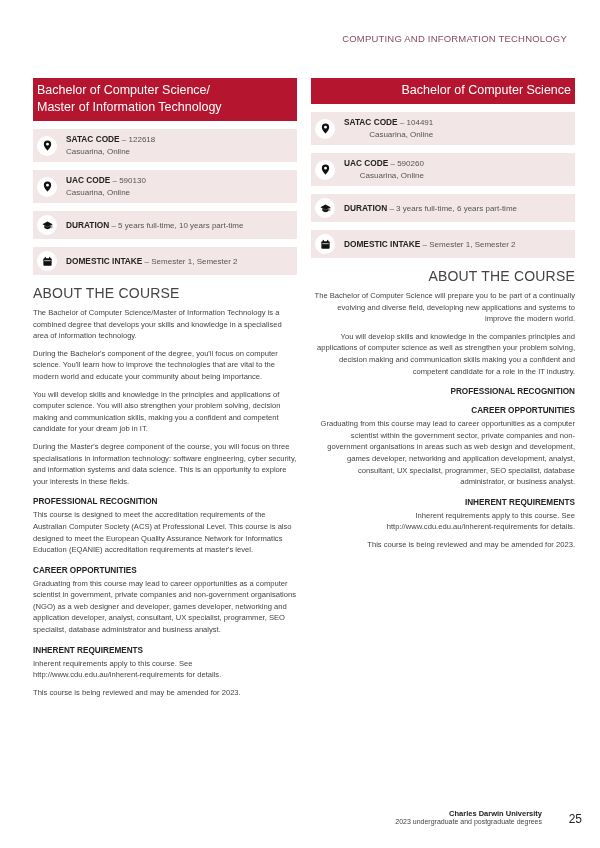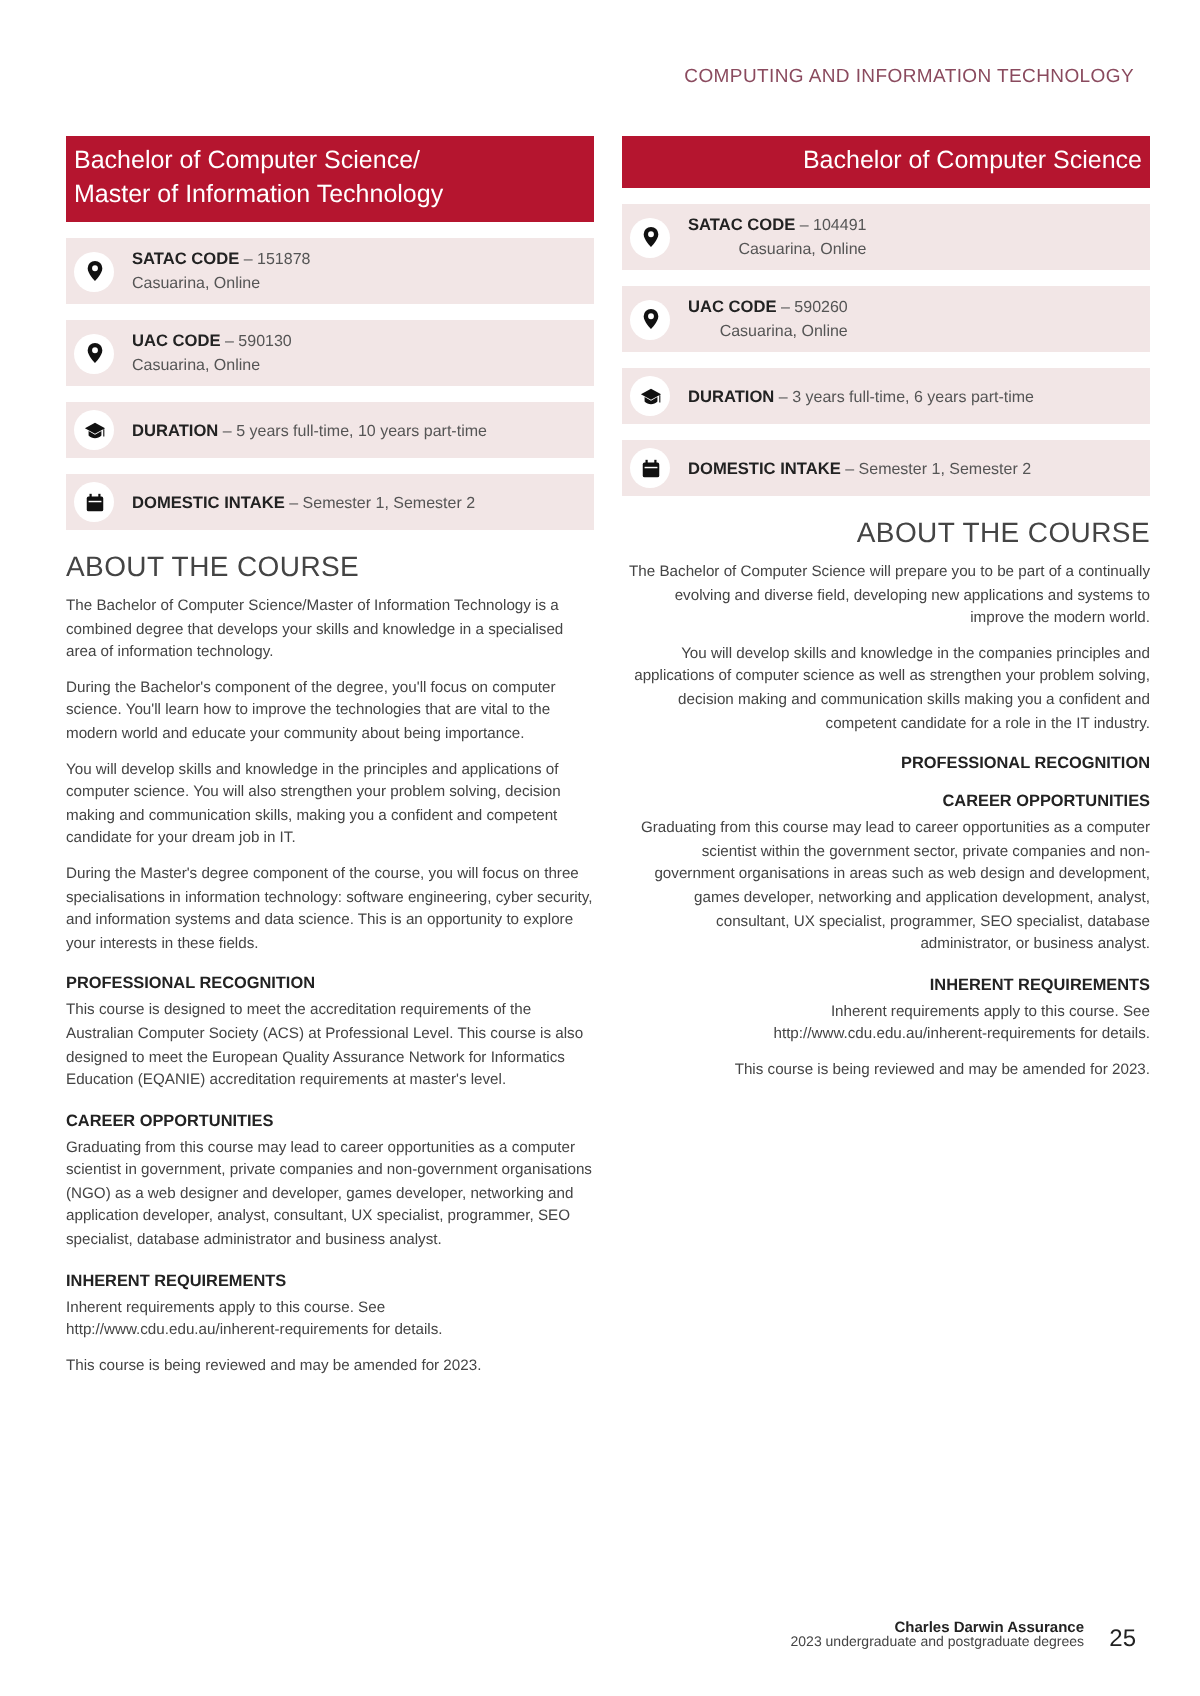--- a/index.html
+++ b/index.html
@@ -4,21 +4,21 @@
 <style>
   html, body { margin:0; padding:0; }
   body {
     width:600px; height:848px; background:#ffffff; position:relative; overflow:hidden;
     font-family:"Liberation Sans", sans-serif; color:#3a3a3a;
   }
   .section-header {
     position:absolute; top:33px; right:33px;
     font-size:9.5px; letter-spacing:0.2px; color:#8a4a5e;
   }
-  .col { position:absolute; top:68px; width:264px; }
+  .col { position:absolute; top:78px; width:264px; }
   .col.left { left:33px; }
   .col.right { left:311px;text-align:right; }
   .title-bar {
     background:#b5152f; color:#fff; font-size:12.5px; line-height:17px;
     padding:4px 4px 5px 4px;
   }
   .info-row {
     background:#f2e6e6; margin-top:8px; display:flex; align-items:center;
     padding:4px 4px; min-height:20px;
   }
@@ -29,39 +29,39 @@
   .icon-circle svg { width:11px; height:11px; }
   .info-text { font-size:8px; line-height:12px; color:#555; }
   .info-text b { color:#222; font-weight:bold; font-size:8.3px; }
   .about-h { font-size:14px; color:#444; margin-top:10px; letter-spacing:0.2px; }
   p { font-size:7.6px; line-height:11.6px; margin:6px 0 0 0; color:#444; }
   h4 { font-size:8.2px; font-weight:bold; margin:10px 0 0 0; color:#222; }
   h4 + p { margin-top:3px; }
   .footer { position:absolute; top:809px; right:58px; text-align:right; }
   .footer .uni { font-size:7.5px; font-weight:bold; color:#222; }
   .footer .sub { font-size:7px; color:#444; }
-  .page-num { position:absolute; top:812px; right:32px; font-size:12px; color:#222; }
+  .page-num { position:absolute; top:812px; right:18px; font-size:12px; color:#222; }
 </style>
 </head>
 <body>
 
 <div class="section-header">COMPUTING AND INFORMATION TECHNOLOGY</div>
 
 <div class="col left">
   <div class="title-bar">
     <div>Bachelor of Computer Science/</div>
     <div>Master of Information Technology</div>
   </div>
   <div class="info-row">
     <span class="icon-circle">
         <svg viewBox="0 0 12 12">
           <path d="M6 0.5a4 4 0 0 0-4 4c0 3 4 7 4 7s4-4 4-7a4 4 0 0 0-4-4zm0 5.6a1.6 1.6 0 1 1 0-3.2 1.6 1.6 0 0 1 0 3.2z" fill="#111"></path>
         </svg>
       </span>
-    <div class="info-text"><b>SATAC CODE</b> – <span>151878</span><br><span>Casuarina, Online</span></div>
+    <div class="info-text"><b>SATAC CODE</b> – <span>122618</span><br><span>Casuarina, Online</span></div>
   </div>
   <div class="info-row">
     <span class="icon-circle">
         <svg viewBox="0 0 12 12">
           <path d="M6 0.5a4 4 0 0 0-4 4c0 3 4 7 4 7s4-4 4-7a4 4 0 0 0-4-4zm0 5.6a1.6 1.6 0 1 1 0-3.2 1.6 1.6 0 0 1 0 3.2z" fill="#111"></path>
         </svg>
       </span>
     <div class="info-text"><b>UAC CODE</b> – <span>590130</span><br><span>Casuarina, Online</span></div>
   </div>
   <div class="info-row">
@@ -145,16 +145,16 @@
 
   <h4>PROFESSIONAL RECOGNITION</h4>
   <h4>CAREER OPPORTUNITIES</h4>
   <p>Graduating from this course may lead to career opportunities as a computer scientist within the government sector, private companies and non-government organisations in areas such as web design and development, games developer, networking and application development, analyst, consultant, UX specialist, programmer, SEO specialist, database administrator, or business analyst.</p>
   <h4>INHERENT REQUIREMENTS</h4>
   <p>Inherent requirements apply to this course. See http://www.cdu.edu.au/inherent-requirements for details.</p>
   <p>This course is being reviewed and may be amended for 2023.</p>
 </div>
 
 <div class="footer">
-  <div class="uni">Charles Darwin Assurance</div>
+  <div class="uni">Charles Darwin University</div>
   <div class="sub">2023 undergraduate and postgraduate degrees</div>
 </div>
 <div class="page-num">25</div>
 
 </body></html>

